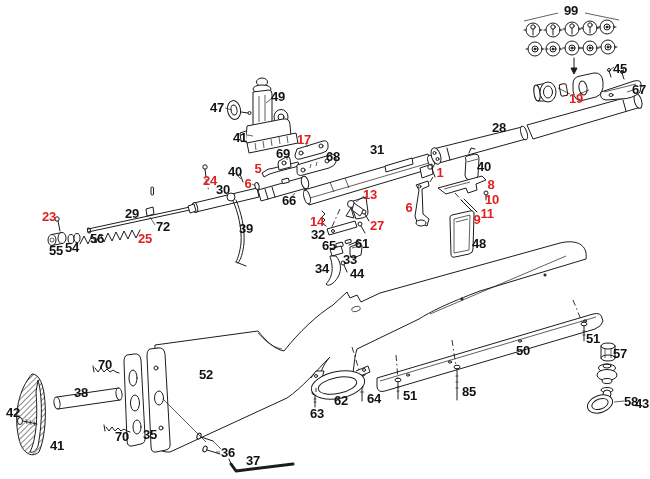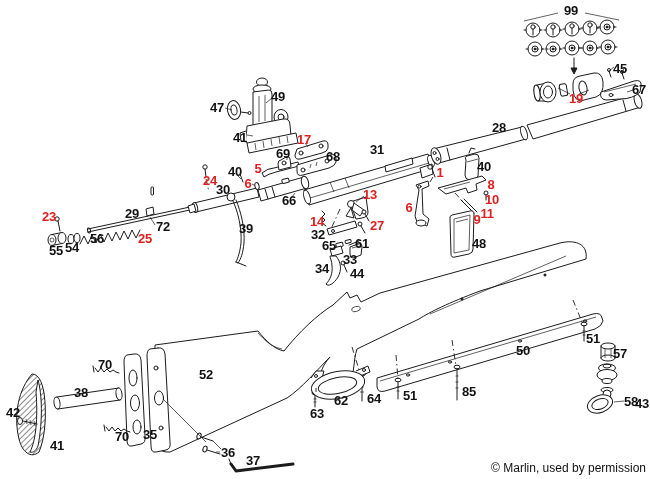--- a/index.html
+++ b/index.html
@@ -481,15 +481,14 @@
       <span class="plabel" style="left: 374px; top: 398px;">64</span>
       <span class="plabel" style="left: 410px; top: 395px;">51</span>
       <span class="plabel" style="left: 469px; top: 391px;">85</span>
       <span class="plabel" style="left: 523px; top: 350px;">50</span>
       <span class="plabel" style="left: 593px; top: 338px;">51</span>
       <span class="plabel" style="left: 620px; top: 353px;">57</span>
       <span class="plabel" style="left: 642px; top: 368px; margin-top: 35px;">43</span>
       <span class="plabel" style="left: 631px; top: 401px;">58</span>
     </div>
 
-<div class="credit">© Marlin, used by permission</div>
 
 </div>
 
 </body></html>

